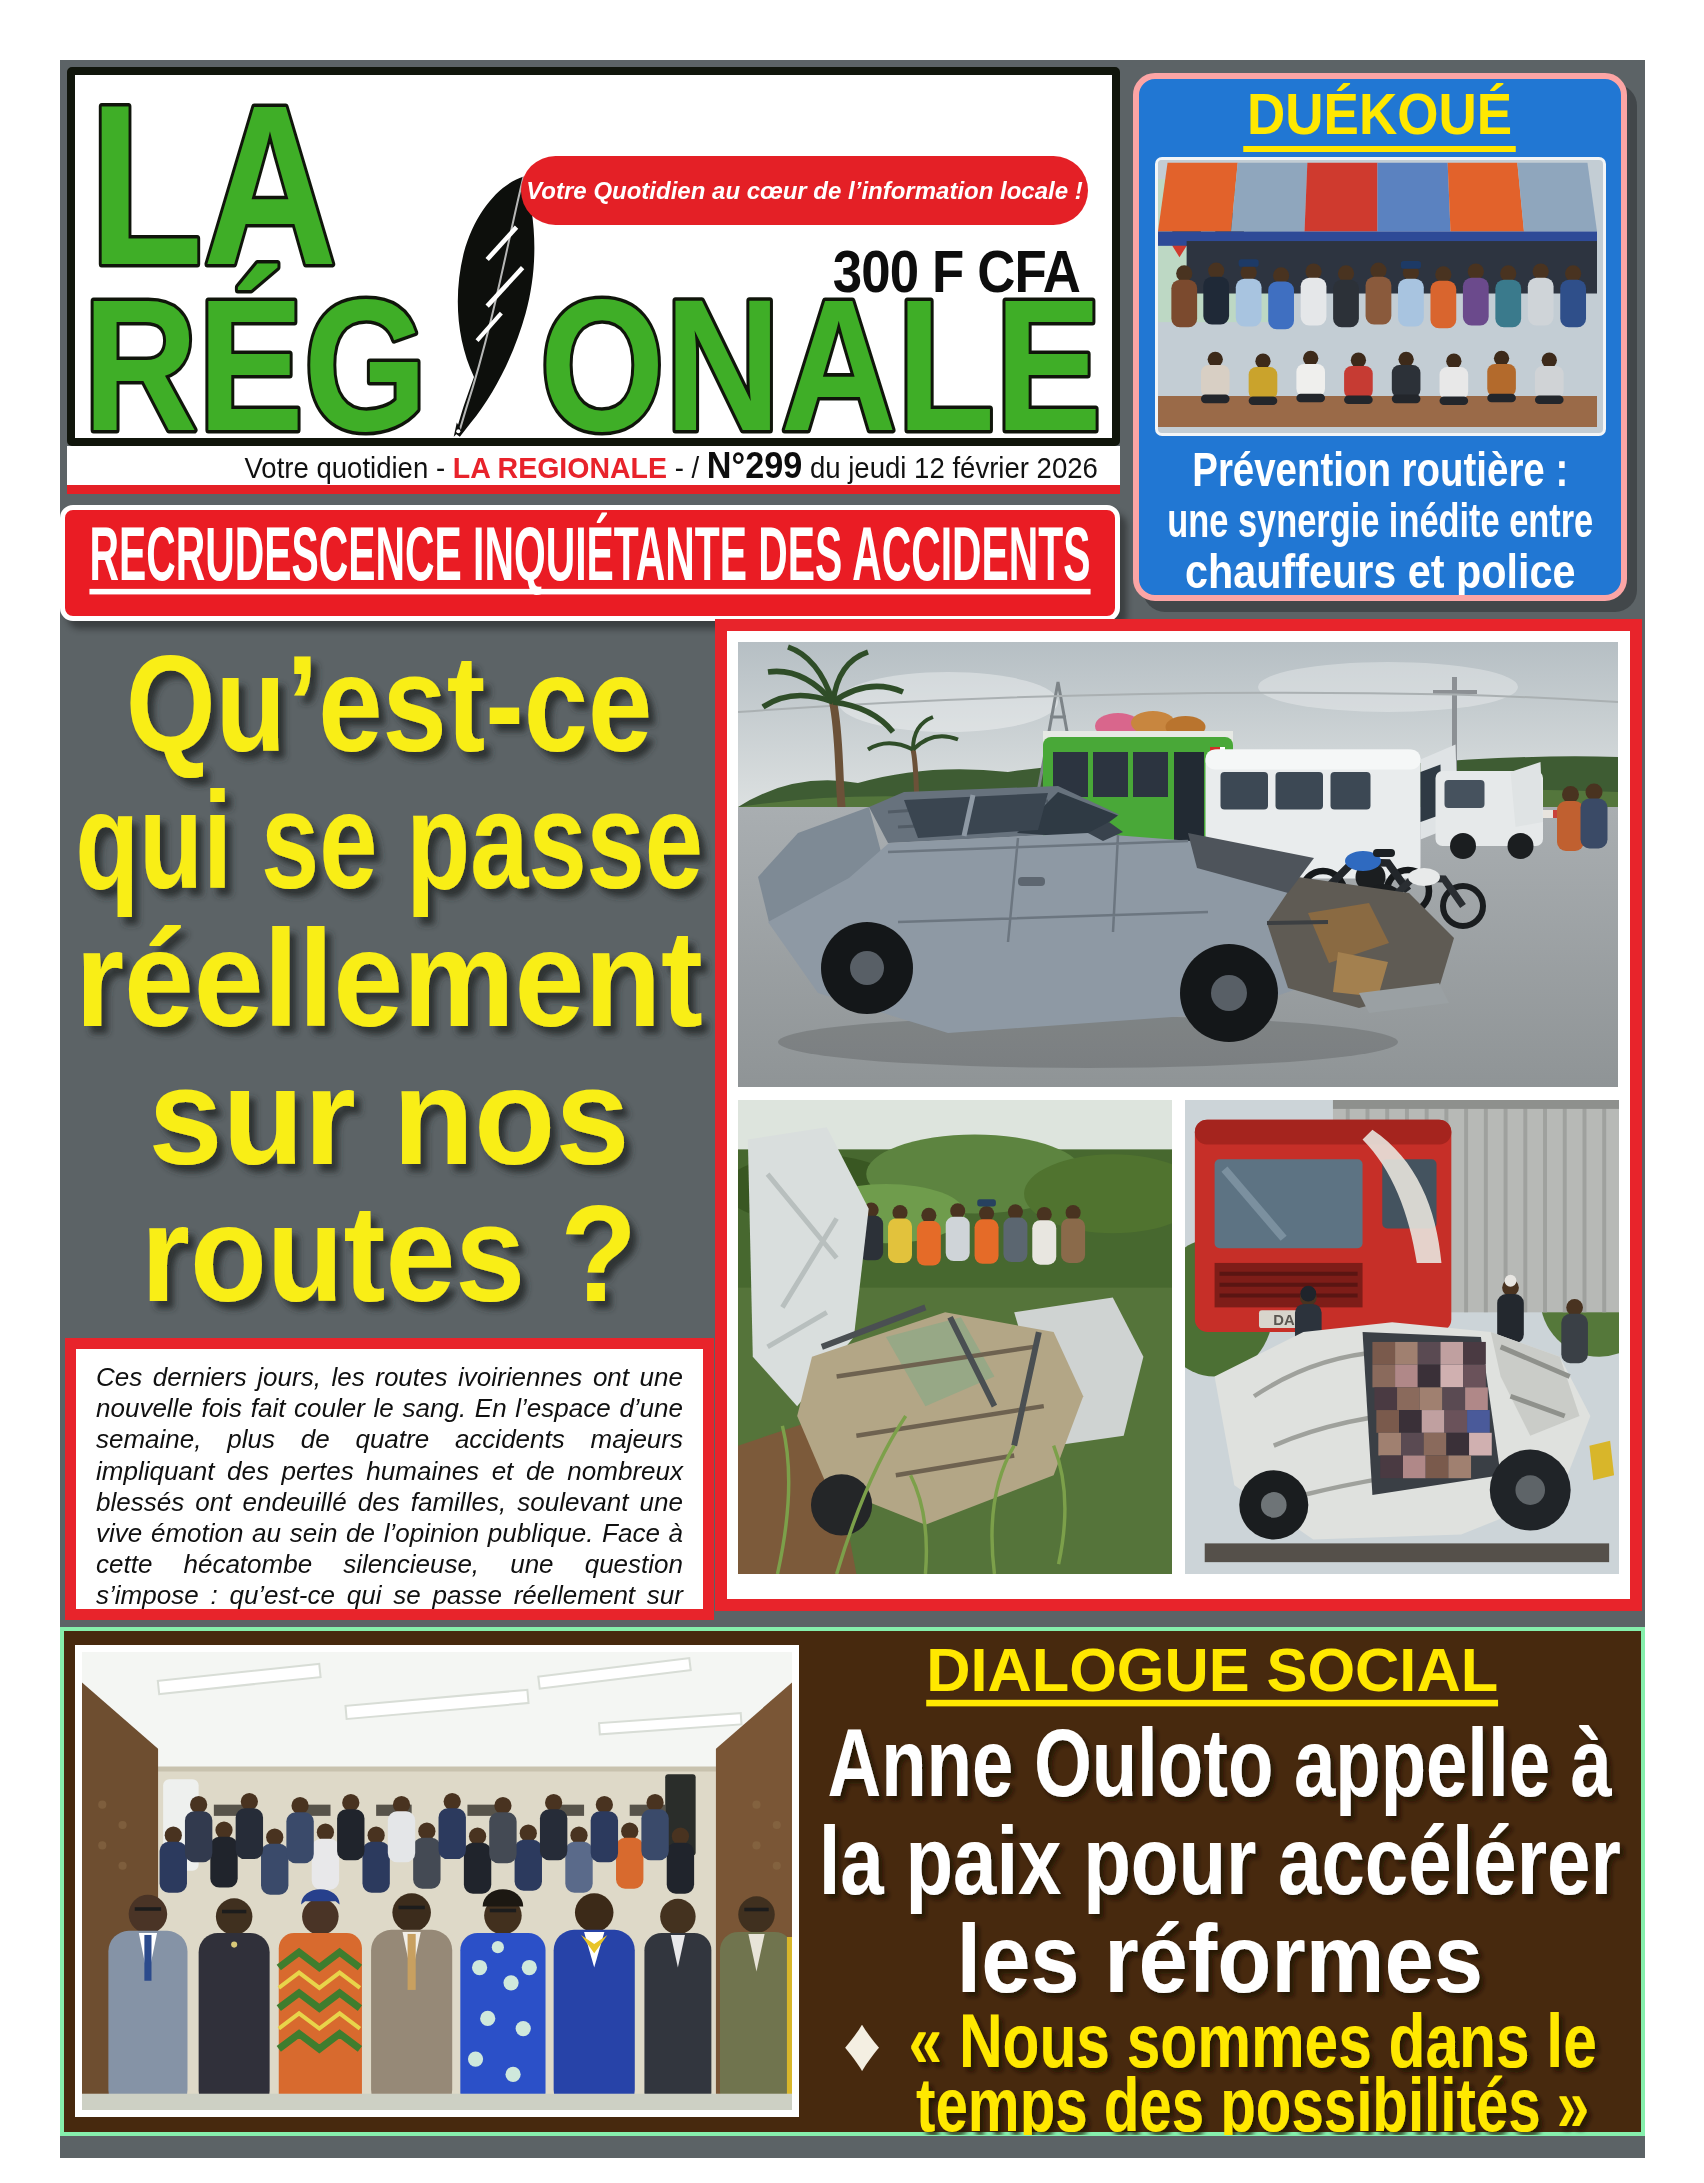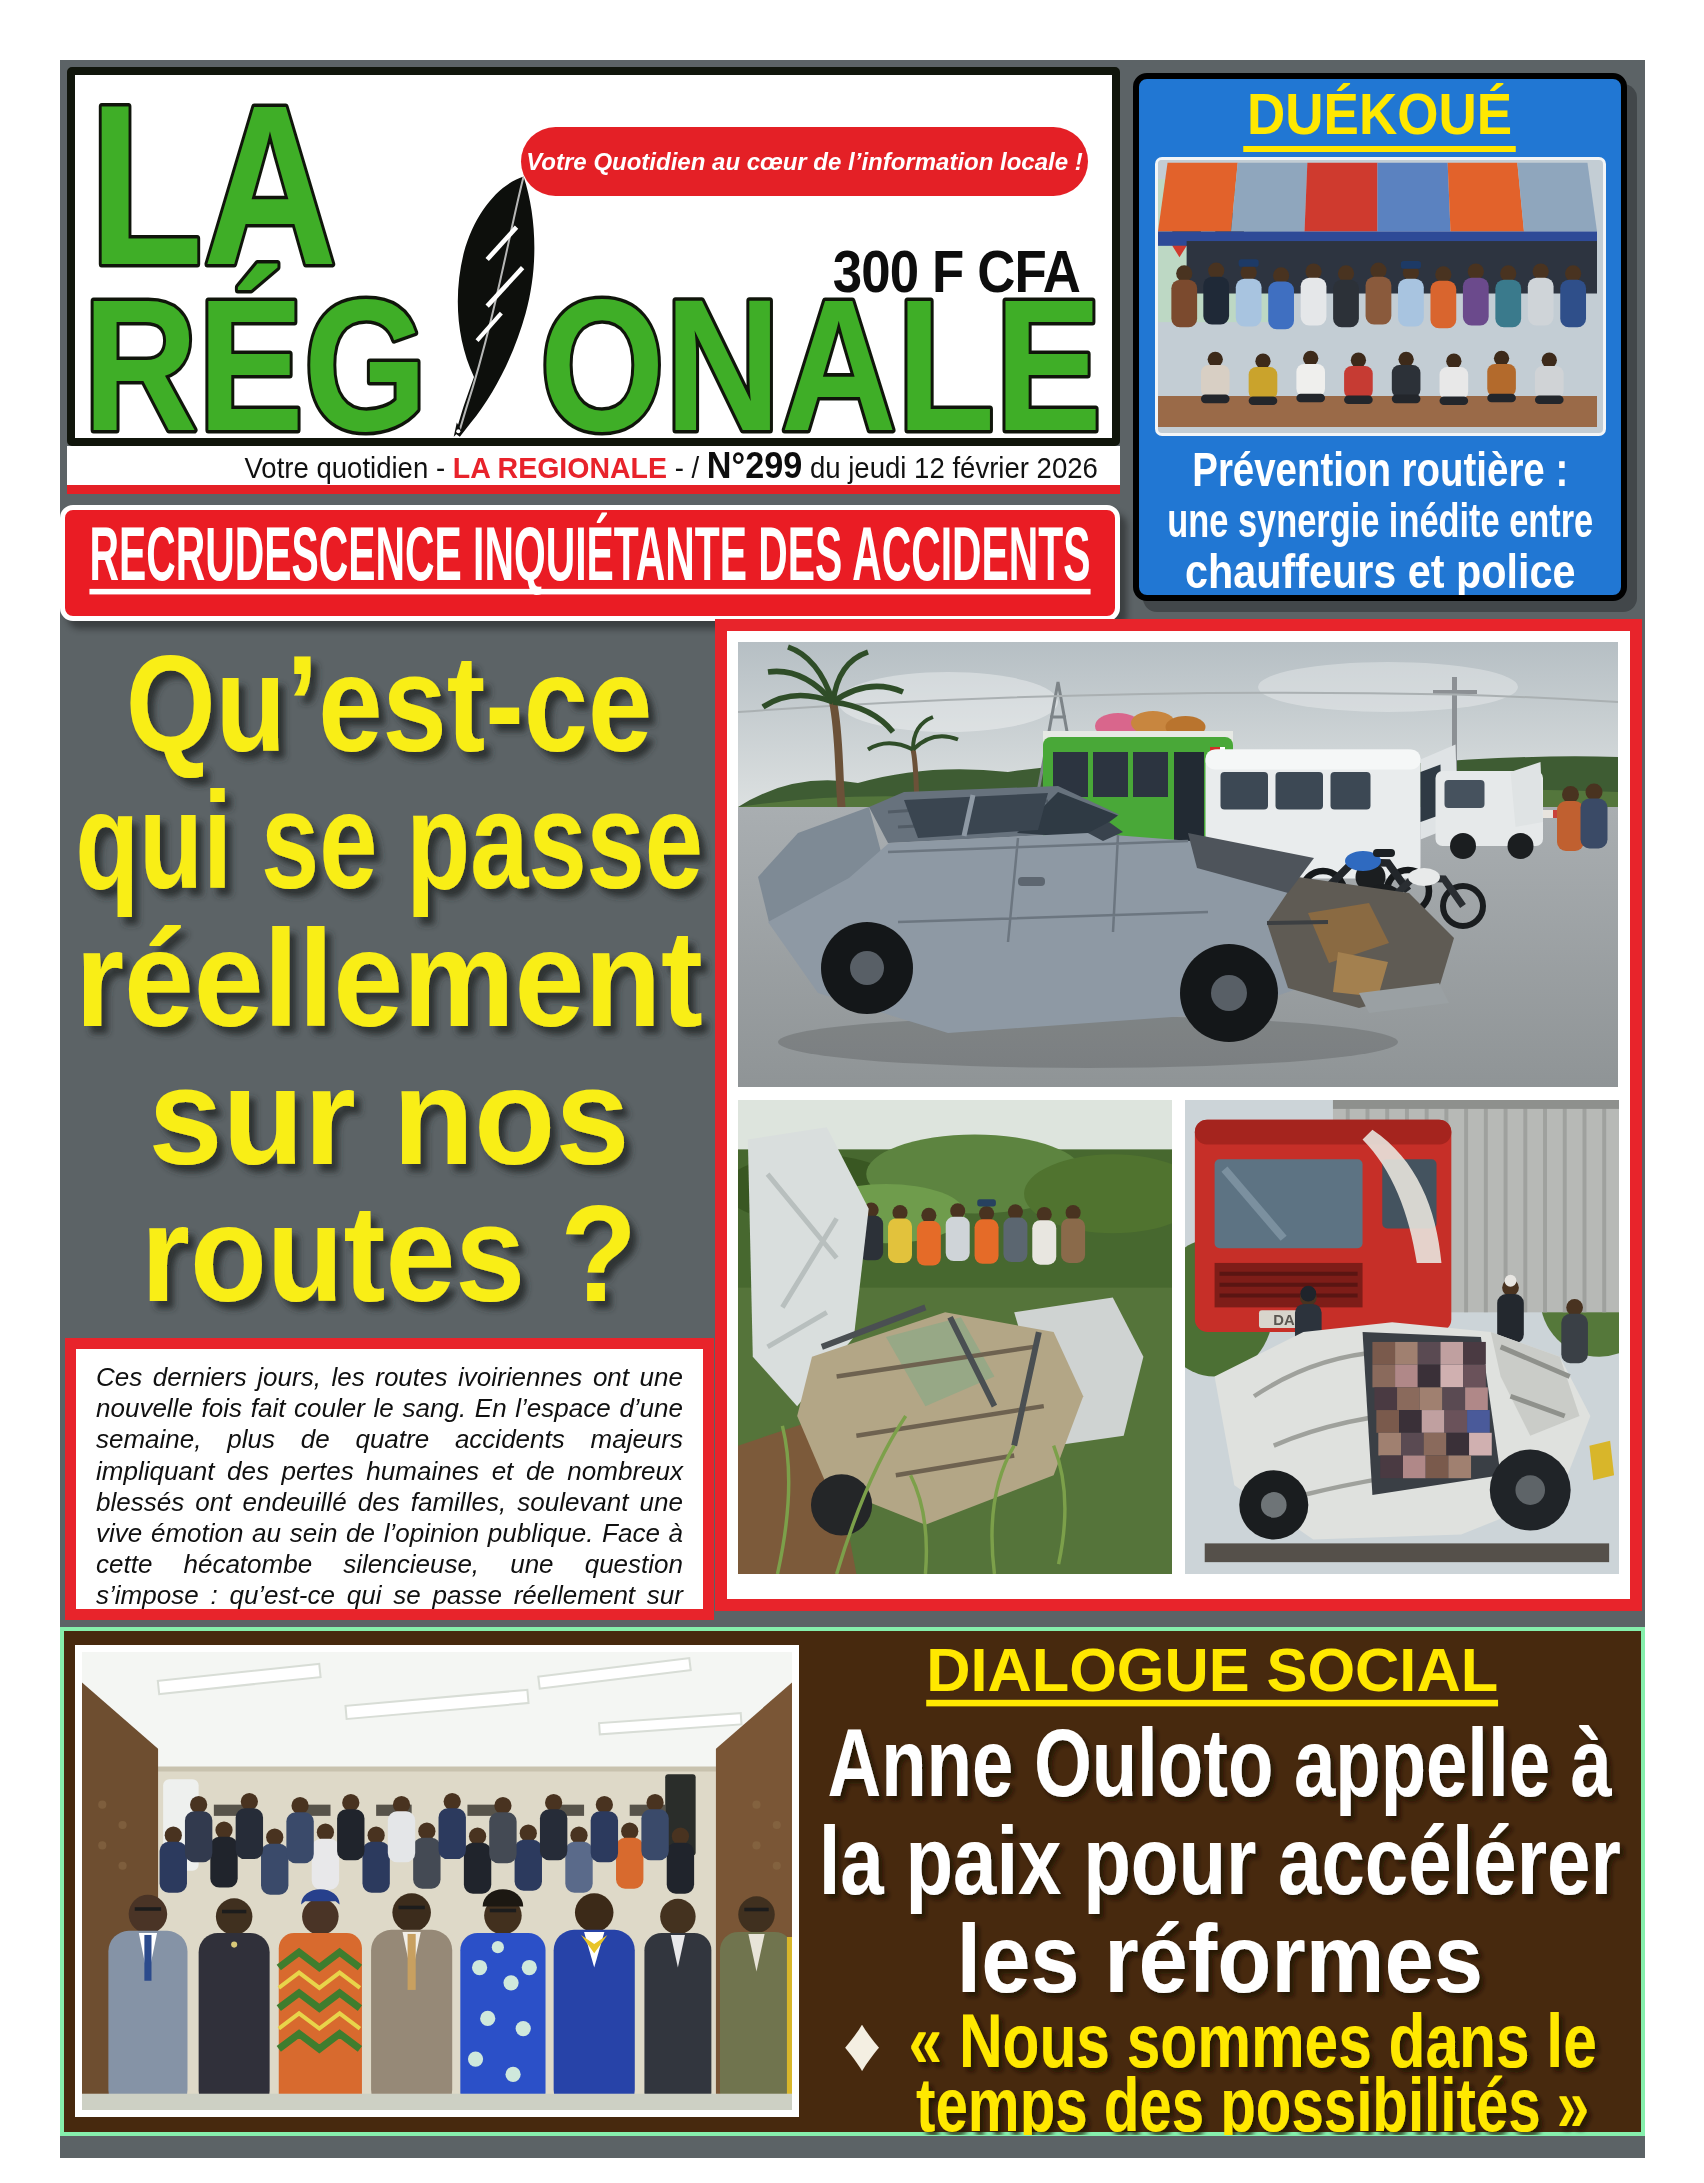--- a/index.html
+++ b/index.html
@@ -5,42 +5,42 @@
   html,body{margin:0;padding:0;background:#ffffff;}
   .page{position:relative;width:1705px;height:2183px;background:#ffffff;overflow:hidden;
         font-family:"Liberation Sans", sans-serif;}
   .frame{position:absolute;left:60px;top:60px;width:1585px;height:2098px;background:#5c6366;}
   .abs{position:absolute;}
 
   
   .masthead-box{left:7px;top:7px;width:1053px;height:379px;background:#ffffff;
                 border:8px solid #10150b;border-radius:5px;box-sizing:border-box;}
   .masthead-svg{position:absolute;left:0;top:0;}
-  .tagline-pill{position:absolute;left:446px;top:52px;width:567px;height:69px;background:#e42026;
+  .tagline-pill{position:absolute;left:446px;top:81px;width:567px;height:69px;background:#e42026;
                 border-radius:40px;display:flex;align-items:center;justify-content:center;}
   .tagline-pill span{color:#ffffff;font-weight:bold;font-style:italic;font-size:24px;white-space:nowrap;}
   .price{position:absolute;right:32px;top:162px;font-size:60px;font-weight:bold;color:#0d0d0d;
          transform:scaleX(0.88);transform-origin:right;letter-spacing:-1px;}
 
   
   .issue-strip{left:7px;top:386px;width:1053px;height:40px;background:#ffffff;display:flex;
                align-items:center;justify-content:flex-end;white-space:pre;}
   .issue-inner{display:flex;align-items:baseline;white-space:pre;transform:scaleX(0.95);}
   .issue-strip .t{font-size:29px;color:#111111;}
   .issue-strip .brand{font-size:30px;color:#e8232b;font-weight:bold;}
   .issue-strip .num{font-size:36px;color:#0d0d0d;font-weight:bold;}
   .red-rule{left:7px;top:425px;width:1053px;height:9px;background:#e42026;}
 
   
   .alert-banner{left:0;top:445px;width:1060px;height:116px;background:#ea1c24;border:5px solid #ffffff;
                 border-radius:13px;box-sizing:border-box;box-shadow:7px 8px 6px rgba(20,20,20,.45);}
 
   
-  .duekoue-box{left:1073px;top:13px;width:494px;height:528px;background:#2177d3;border:6px solid #000000;
-               border-radius:14px;box-sizing:border-box;box-shadow:10px 11px 0 rgba(40,44,46,.5);
+  .duekoue-box{left:1073px;top:13px;width:494px;height:528px;background:#2177d3;border:6px solid #fca5a5;
+               border-radius:22px;box-sizing:border-box;box-shadow:10px 11px 0 rgba(40,44,46,.5);
                display:flex;flex-direction:column;align-items:center;overflow:hidden;}
   .duekoue-kicker{margin-top:6px;font-size:57px;font-weight:bold;color:#ffe800;line-height:1.05;
                   border-bottom:6px solid #ffe800;padding:0 4px 1px 4px;transform:scaleX(0.93);}
   .duekoue-photo{margin-top:5px;width:445px;height:273px;background:#c3cdd4;border:3px solid #f2f5f7;
                  border-radius:7px;overflow:hidden;flex:none;}
 
   
   .headline-svg{left:3px;top:563px;}
   .lead-box{left:5px;top:1278px;width:649px;height:282px;background:#ffffff;border:11px solid #e8242b;
             box-sizing:border-box;padding:13px 20px;overflow:hidden;}

